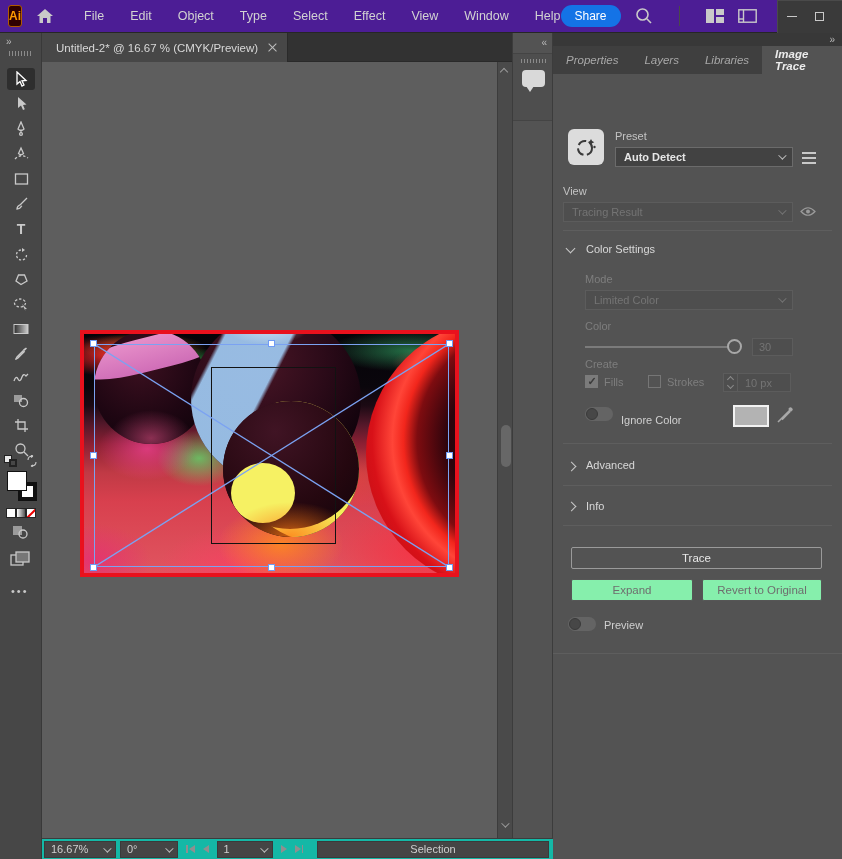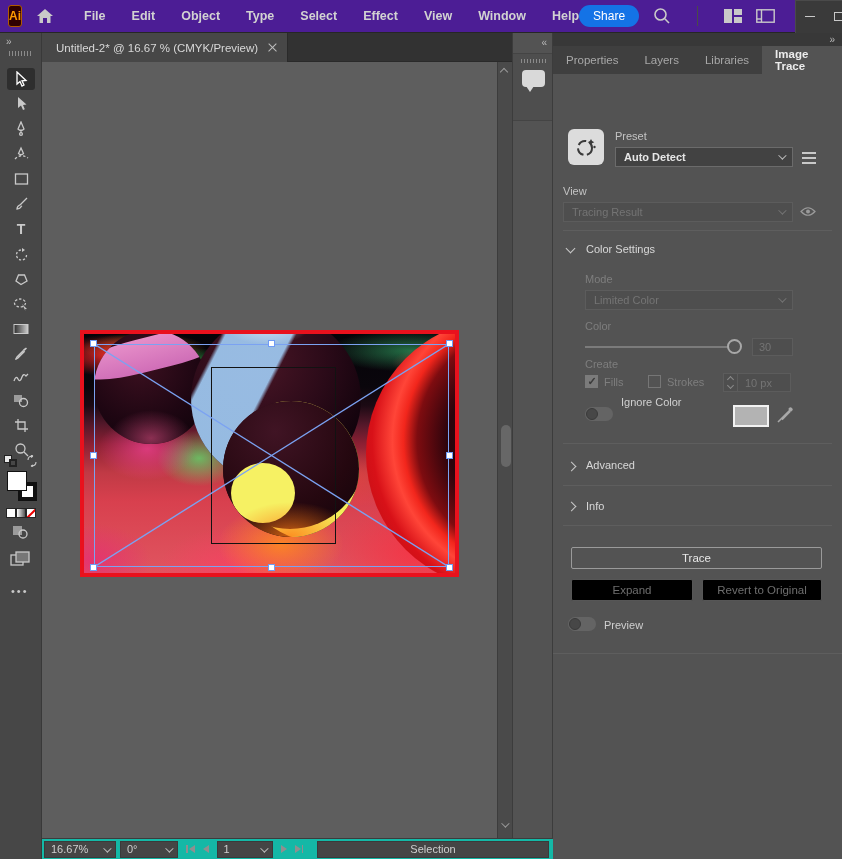--- a/index.html
+++ b/index.html
@@ -8,21 +8,21 @@
   .app { position:relative; width:842px; height:859px; background:#3a3a3a; color:#d6d6d6; font-size:12px; }
 
   
   .menubar { position:absolute; left:0; top:0; width:842px; height:33px; background:#4c1d95;
     display:flex; align-items:center; border-bottom:1px solid #262626; }
   .ai-logo { width:24px; height:22px; margin-left:8px; background:#2f0000; border:1px solid #b15a00;
     border-radius:3px; color:#ff9a00; font-weight:bold; font-size:12px; display:flex; align-items:center; justify-content:center; }
   .home-btn { margin-left:14px; display:flex; align-items:center; }
   .mb-sep { width:1px; height:20px; background:#4a4a4a; margin:0 12px; }
   .menus { display:flex; gap:26px; margin-left:6px; color:#d2d2d2; font-size:12.5px; }
-  .menus span { cursor:default;font-weight:bold; }
+  .menus span { cursor:default; }
   .mb-right { margin-left:auto; display:flex; align-items:center; gap:14px; }
   .share-btn { background:#1473e6; color:#fff; border-radius:12px; padding:4px 14px; font-size:12px; }
   .winbox { display:flex; align-items:center; gap:0; margin-left:6px; border:1px solid #4a4a4a; border-bottom:none; background:#3a3a3a; height:33px; }
   .winbtn { width:28px; height:100%; display:flex; align-items:center; justify-content:center; color:#c9c9c9; }
   .glyph-min { width:10px; height:1px; background:#c9c9c9; display:inline-block; }
   .glyph-max { width:9px; height:9px; border:1px solid #c9c9c9; display:inline-block; }
 
   
   .ltoolbar { position:absolute; left:0; top:33px; width:42px; height:826px; background:#474747; border-right:1px solid #393939; }
   .collapse-r { position:absolute; top:3px; left:6px; color:#b9b9b9; font-size:10px; letter-spacing:-1px; }
@@ -139,21 +139,21 @@
   .cbox .grip2 { position:absolute; top:5px; left:8px; width:25px; height:4px;
     background:repeating-linear-gradient(90deg,#8b8b8b 0 1px,transparent 1px 3px); }
   .bubble { position:absolute; left:9px; top:16px; width:23px; height:17px; background:#d9d9d9; border-radius:4px; }
   .bubble::after { content:""; position:absolute; left:4px; bottom:-5px; border-left:4px solid transparent; border-right:4px solid transparent; border-top:6px solid #d9d9d9; }
 
   
   .rpanel { position:absolute; left:553px; top:33px; width:289px; height:826px; background:#535353; }
   .rp-head { position:absolute; left:0; top:0; width:100%; height:13px; background:#383838; }
   .rp-head .collapse-r2 { position:absolute; right:8px; top:1px; color:#b9b9b9; font-size:10px; letter-spacing:-1px; }
   .rp-tabs { position:absolute; left:0; top:13px; width:100%; height:28px; background:#3f3f3f; display:flex; font-size:11.5px; }
-  .rp-tab { padding:0 13px; display:flex; align-items:center; color:#a8a8a8; }
+  .rp-tab { padding:0 13px; display:flex; align-items:center; color:#a8a8a8;font-style:italic; }
   .rp-tab.active { background:#535353; color:#ececec; font-weight:bold; }
   .rp-body { position:absolute; left:0; top:41px; width:100%; bottom:0; font-size:11px; }
 
   .preset-icon { position:absolute; left:15px; top:55px; width:36px; height:36px; background:#dcdcdc; border-radius:6px;
     display:flex; align-items:center; justify-content:center; }
   .lbl { position:absolute; color:#c3c3c3; }
   .lbl.dis { color:#7e7e7e; }
   .dd { position:absolute; height:20px; border:1px solid #6b6b6b; background:#424242; color:#e6e6e6;
     display:flex; align-items:center; padding:0 8px; font-weight:bold; }
   .dd .chev-d { margin-left:auto; }
@@ -177,21 +177,21 @@
     display:flex; align-items:center; color:#747474; }
   .stepper .arrows { display:flex; flex-direction:column; gap:1px; padding:0 4px; border-right:1px solid #5c5c5c; height:100%; justify-content:center; }
   .stepper .arrows i { width:5px; height:5px; border-right:1.3px solid #8a8a8a; border-bottom:1.3px solid #8a8a8a; display:block; }
   .stepper .arrows .up { transform:rotate(-135deg); } .stepper .arrows .dn { transform:rotate(45deg); }
   .stepper .sval { padding-left:7px; }
   .toggle { position:absolute; width:28px; height:14px; background:#646464; border-radius:7px; }
   .toggle .knob { position:absolute; left:1px; top:1px; width:12px; height:12px; background:#474747; border-radius:50%; border:1px solid #3a3a3a; }
   .color-swatch { position:absolute; left:180px; top:331px; width:36px; height:22px; background:#b3b3b3; border:2px solid #f2f2f2; }
   .btn-trace { position:absolute; left:18px; top:473px; width:251px; height:22px; border:1px solid #9a9a9a; border-radius:2px;
     background:transparent; color:#e8e8e8; display:flex; align-items:center; justify-content:center; font-size:11.5px; }
-  .btn-dis { position:absolute; top:505px; height:22px; background:#000000; border:1px solid #565656; border-radius:2px;
+  .btn-dis { position:absolute; top:505px; height:22px; background:#86efac; border:1px solid #565656; border-radius:2px;
     color:#6e6e6e; display:flex; align-items:center; justify-content:center; font-size:11.5px; }
   .btn-expand { left:18px; width:122px; } .btn-revert { left:149px; width:120px; }
 </style>
 </head>
 <body>
 
 <div class="app">
 
   <div class="menubar">
     <div class="ai-logo">Ai</div>
@@ -523,21 +523,21 @@
         <span class="arrows">
             <i class="up"></i>
             <i class="dn"></i>
           </span>
         <span class="sval">10 px</span>
       </div>
 
       <div class="toggle" style="left:32px; top:333px;">
           <span class="knob"></span>
         </div>
-      <div class="lbl" style="left:68px; top:322px; color:#d0d0d0;">Ignore Color</div>
+      <div class="lbl" style="left:68px; top:340px; color:#d0d0d0;">Ignore Color</div>
       <div class="color-swatch"></div>
       <svg style="position:absolute; left:224px; top:332px;" width="17" height="17" viewBox="0 0 17 17">
         <path d="M15 2 L11 6 M12 5 L4 13 L2 15 L1 16 M12 5 L12.8 5.8 L5 13.8" stroke="#a8a8a8" stroke-width="1.6" fill="none"></path>
         <path d="M13.2 1 L16 3.8 L14 5.8 L11.2 3 Z" fill="#a8a8a8"></path>
       </svg>
       <div class="divider" style="top:369px;"></div>
 
       <span class="sec-chev right" style="left:15px; top:389px;"></span>
       <div class="lbl" style="left:33px; top:385px; color:#d8d8d8;">Advanced</div>
       <div class="divider" style="top:411px;"></div>

